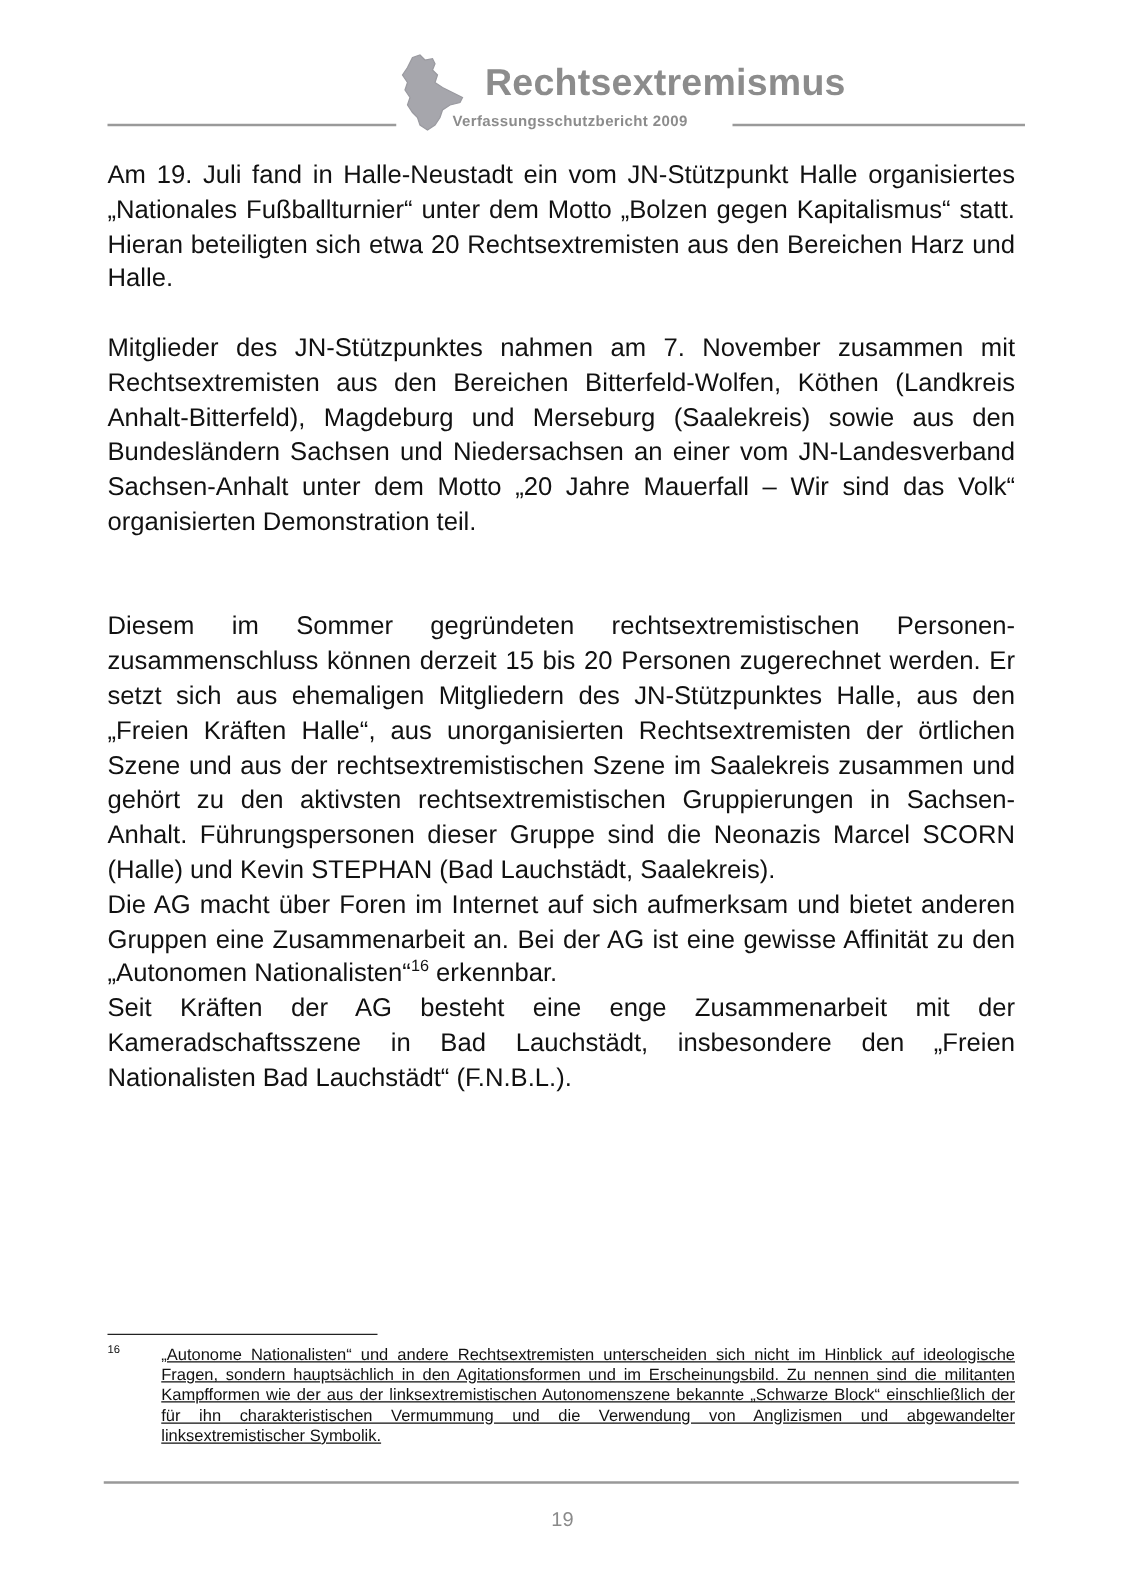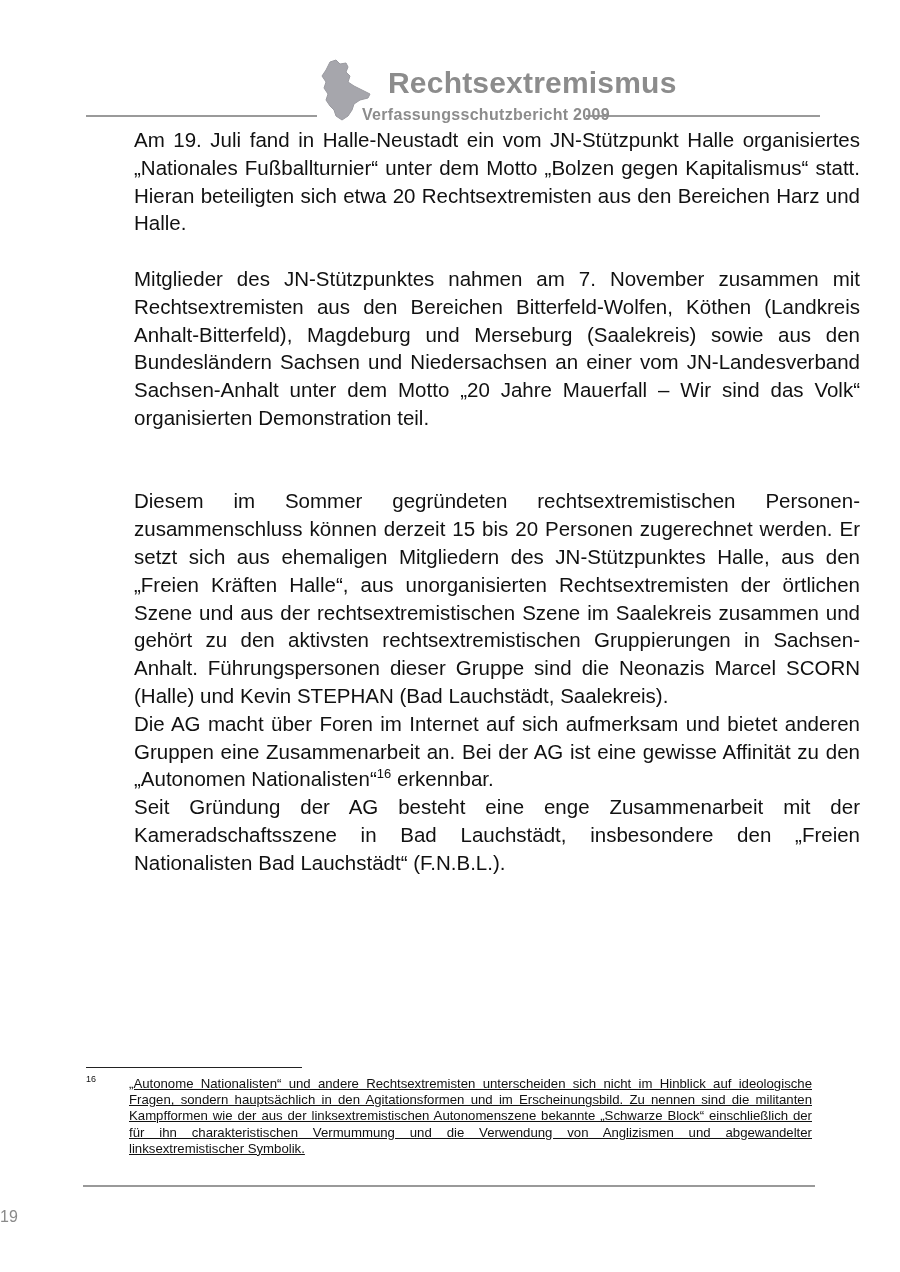--- a/index.html
+++ b/index.html
@@ -1,40 +1,40 @@
 <!DOCTYPE html>
 <html><head>
   <meta charset="utf-8">
   <style>
     html, body { margin: 0; padding: 0; background: #ffffff; }
     body { width: 900px; height: 1272px; position: relative; overflow: hidden;
            font-family: "Liberation Sans", sans-serif; color: #111; }
-    .header { position: absolute; left: 0; top: 16px; width: 720px; height: 115px; padding-left: 48px; }
+    .header { position: absolute; left: 0; top: 0; width: 720px; height: 115px; padding-left: 48px; }
     .hdr-line { position: absolute; height: 2px; background: #9a9a9a; }
     .hdr-line.left { left: 86px; top: 99px; width: 231px; }
     .hdr-line.right { left: 586px; top: 99px; width: 234px; }
     .logo { position: absolute; left: 318px; top: 42px; width: 56px; height: 64px; }
     .hdr-title { position: absolute; left: 388px; top: 50px; font-size: 30px; font-weight: bold;
                  color: #8c8c8c; letter-spacing: 0.2px; }
-    .hdr-sub { position: absolute; left: 362px; top: 90px; font-size: 16px; font-weight: bold;
+    .hdr-sub { position: absolute; left: 362px; top: 90px; font-size: 12px; font-weight: bold;
                color: #8c8c8c; letter-spacing: 0.3px; }
-    .content { position: absolute; left: 86px; top: 126px; width: 726px; margin-left: 48px; }
+    .content { position: absolute; left: 86px; top: 126px; width: 726px; }
     p.body { margin: 0; font-size: 20.5px; line-height: 27.8px; text-align: justify;
              text-align-last: left; hyphens: manual; }
     .gap { height: 27.8px; }
     h2.sec { margin: 0; font-size: 20.5px; line-height: 27.8px; font-weight: normal;
              text-decoration: underline; text-underline-offset: 3px; }
     sup.fn { font-size: 13px; line-height: 0; vertical-align: super; }
     .fn-rule { position: absolute; left: 86px; top: 1067px; width: 216px; height: 1px; background: #222; }
     .footnote { position: absolute; left: 86px; top: 1076px; width: 726px; }
     .fn-num { position: absolute; left: 0; top: -2px; font-size: 9px; }
     .fn-text { margin: 0 0 0 43px; font-size: 13.2px; line-height: 16.2px; text-align: justify;
                text-align-last: left; text-decoration: underline; }
     .foot-line { position: absolute; left: 83px; top: 1185px; width: 732px; height: 2px; background: #999; }
-    .page-num { position: absolute; left: 0; width: 900px; top: 1208px; 
+    .page-num { position: absolute; left: 0; width: 900px; top: 1208px; text-align: center;
                 font-size: 16px; color: #8a8a8a; }
   </style>
 </head>
 <body>
 
 <div class="header">
   <div class="hdr-line left"></div>
   <div class="hdr-line right"></div>
   <svg class="logo" viewBox="0 0 56 64">
     <path d="M12 4 L18 2 L22 6 L28 5 L30 9 L28 14 L32 18 L30 24 L36 28 L44 32 L52 36 L50 40 L42 42 L36 46 L34 52 L30 58 L24 62 L18 58 L16 52 L12 48 L8 42 L10 36 L6 30 L8 24 L4 18 L8 12 Z" fill="#a6a6ac" stroke="#9a9aa0" stroke-width="1"></path>
@@ -44,21 +44,21 @@
 </div>
 
 <div class="content">
   <p class="body">Am 19. Juli fand in Halle-Neustadt ein vom JN-Stützpunkt Halle or­ganisiertes „Nationales Fußballturnier“ unter dem Motto „Bolzen gegen Kapitalismus“ statt. Hieran beteiligten sich etwa 20 Rechts­extremisten aus den Bereichen Harz und Halle.</p>
   <div class="gap"></div>
   <p class="body">Mitglieder des JN-Stützpunktes nahmen am 7. November zusam­men mit Rechtsextremisten aus den Bereichen Bitterfeld-Wolfen, Köthen (Landkreis Anhalt-Bitterfeld), Magdeburg und Merseburg (Saalekreis) sowie aus den Bundesländern Sachsen und Nieder­sachsen an einer vom JN-Landesverband Sachsen-Anhalt unter dem Motto „20 Jahre Mauerfall – Wir sind das Volk“ organisierten Demonstration teil.</p>
   <div class="gap"></div>
   <div class="gap"></div>
   <p class="body">Diesem im Sommer gegründeten rechtsextremistischen Personen­zusammenschluss können derzeit 15 bis 20 Personen zugerechnet werden. Er setzt sich aus ehemaligen Mitgliedern des JN-Stützpunktes Halle, aus den „Freien Kräften Halle“, aus unorgani­sierten Rechtsextremisten der örtlichen Szene und aus der rechts­extremistischen Szene im Saalekreis zusammen und gehört zu den aktivsten rechtsextremistischen Gruppierungen in Sachsen-Anhalt. Führungspersonen dieser Gruppe sind die Neonazis Marcel SCORN (Halle) und Kevin STEPHAN (Bad Lauchstädt, Saalekreis).</p>
   <p class="body"><span>Die AG macht über Foren im Internet auf sich aufmerksam und bie­tet anderen Gruppen eine Zusammenarbeit an. Bei der AG ist eine gewisse Affinität zu den „Autonomen Nationalisten“</span><sup class="fn">16</sup><span> erkennbar.</span></p>
-  <p class="body">Seit Gründung der AG besteht eine enge Zusammenarbeit mit der Kameradschaftsszene in Bad Lauchstädt, insbesondere den „Frei­en Nationalisten Bad Lauchstädt“ (F.N.B.L.).</p>
+  <p class="body">Seit Kräften der AG besteht eine enge Zusammenarbeit mit der Kameradschaftsszene in Bad Lauchstädt, insbesondere den „Frei­en Nationalisten Bad Lauchstädt“ (F.N.B.L.).</p>
 </div>
 
 <div class="fn-rule"></div>
 <div class="footnote">
   <span class="fn-num">16</span>
   <p class="fn-text">„Autonome Nationalisten“ und andere Rechtsextremisten unterscheiden sich nicht im Hinblick auf ideologische Fragen, sondern hauptsächlich in den Agitationsformen und im Erscheinungsbild. Zu nennen sind die militanten Kampfformen wie der aus der linksextremistischen Autonomenszene be­kannte „Schwarze Block“ einschließlich der für ihn charakteristischen Vermummung und die Verwen­dung von Anglizismen und abgewandelter linksextremistischer Symbolik.</p>
 </div>
 
 <div class="foot-line"></div>
 <div class="page-num">19</div>

